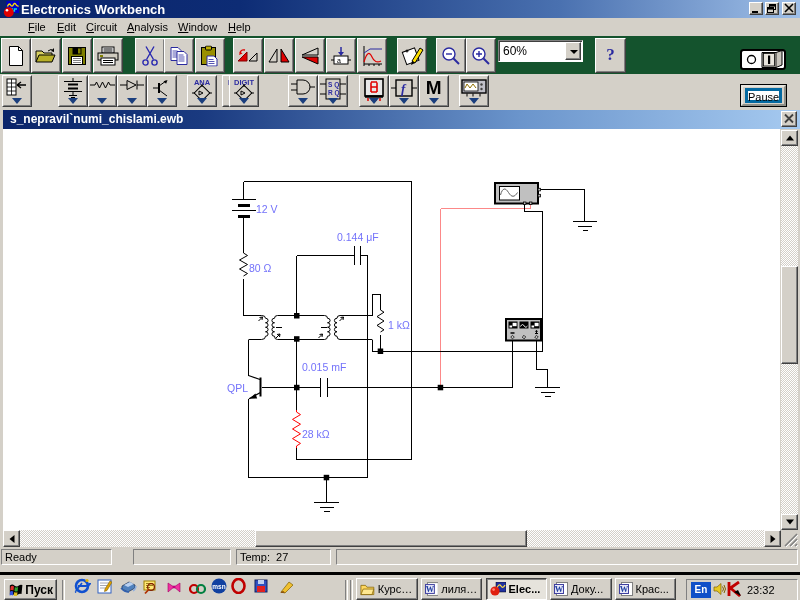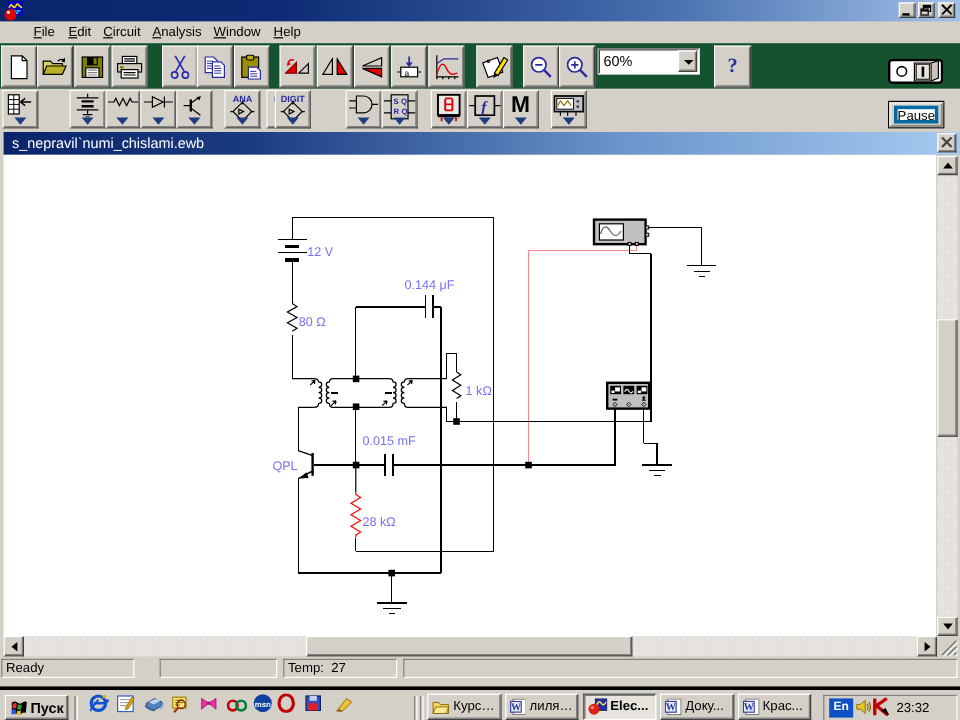--- a/index.html
+++ b/index.html
@@ -27,21 +27,21 @@
   border:1px solid; border-color:#d4d0c8 #808080 #808080 #d4d0c8; }
 #toolbar1 { left:0; top:36px; width:800px; height:38px; background:#14532d; }
 #toolbar2 { left:0; top:74px; width:800px; height:35px; background:#d4d0c8; }
 .dtri { position:absolute; left:50%; bottom:2px; margin-left:-5px; width:0; height:0;
   border-left:5px solid transparent; border-right:5px solid transparent; border-top:6px solid #1b3f7e; }
 .icn { position:absolute; left:50%; top:50%; transform:translate(-50%,-50%); }
 .icn2 { position:absolute; left:50%; top:2px; transform:translate(-50%,0); }
 
 #doctitle { left:3px; top:110px; width:797px; height:19px;
   background:linear-gradient(to right,#0a246a 0%,#1a3a80 25%,#6b95cc 65%,#a6caf0 100%); }
-#doctitle .dtext { position:absolute; left:7px; top:2px; font-size:12px; font-weight:normal; color:#fff; }
+#doctitle .dtext { position:absolute; left:7px; top:2px; font-size:12px; font-weight:bold; color:#fff; }
 #docx { position:absolute; right:3px; top:1px; width:16px; height:16px; background:#d4d0c8;
   border:1px solid; border-color:#fff #404040 #404040 #fff; box-shadow:inset -1px -1px 0 #808080;
   text-align:center; font-size:11px; line-height:15px; color:#000; }
 
 #canvas { left:3px; top:129px; width:777px; height:401px; background:#fff; }
 
 .sb { background:#d4d0c8; }
 .sbtrack { background-image:
    linear-gradient(45deg,#fff 25%,transparent 25%,transparent 75%,#fff 75%),
    linear-gradient(45deg,#fff 25%,transparent 25%,transparent 75%,#fff 75%);
@@ -67,20 +67,21 @@
 <body>
 <div id="root">
   <div class="abs" id="titlebar">
     <svg class="abs" style="left:2px;top:0px" width="17" height="18" viewBox="0 0 17 18">
         <rect x="4.5" y="1" width="12.5" height="12" fill="#0000c8"></rect>
         <path d="M5.5,6.5 Q7,2.5 8.5,5 Q10,7.5 11.5,4.5 Q12.5,2.5 13.5,4 Q15,6.5 16.5,6" stroke="#ffe000" fill="none" stroke-width="1.4"></path>
         <path d="M6,11 h2 v-2 h2.5 v2 h2 v-2 h2.5" stroke="#00d8e8" fill="none" stroke-width="1.3"></path>
         <circle cx="6.8" cy="12.2" r="4.9" fill="#e00000"></circle>
         <circle cx="5" cy="10.3" r="1.3" fill="#fff"></circle>
       </svg>
+    <span class="ttext">Electronics Workbench</span>
     <div class="winbtn" style="right:37px"><svg width="12" height="11">
           <rect x="2" y="8" width="6" height="2" fill="#000"></rect>
         </svg></div>
     <div class="winbtn" style="right:21px"><svg width="12" height="11">
           <rect x="3.5" y="1.5" width="6" height="5" fill="none" stroke="#000"></rect>
           <rect x="3.5" y="2" width="6" height="1.6" fill="#000"></rect>
           <rect x="1.5" y="4.5" width="6" height="5" fill="#d4d0c8" stroke="#000"></rect>
           <rect x="1.5" y="5" width="6" height="1.6" fill="#000"></rect>
         </svg></div>
     <div class="winbtn" style="right:4px"><svg width="12" height="11">

